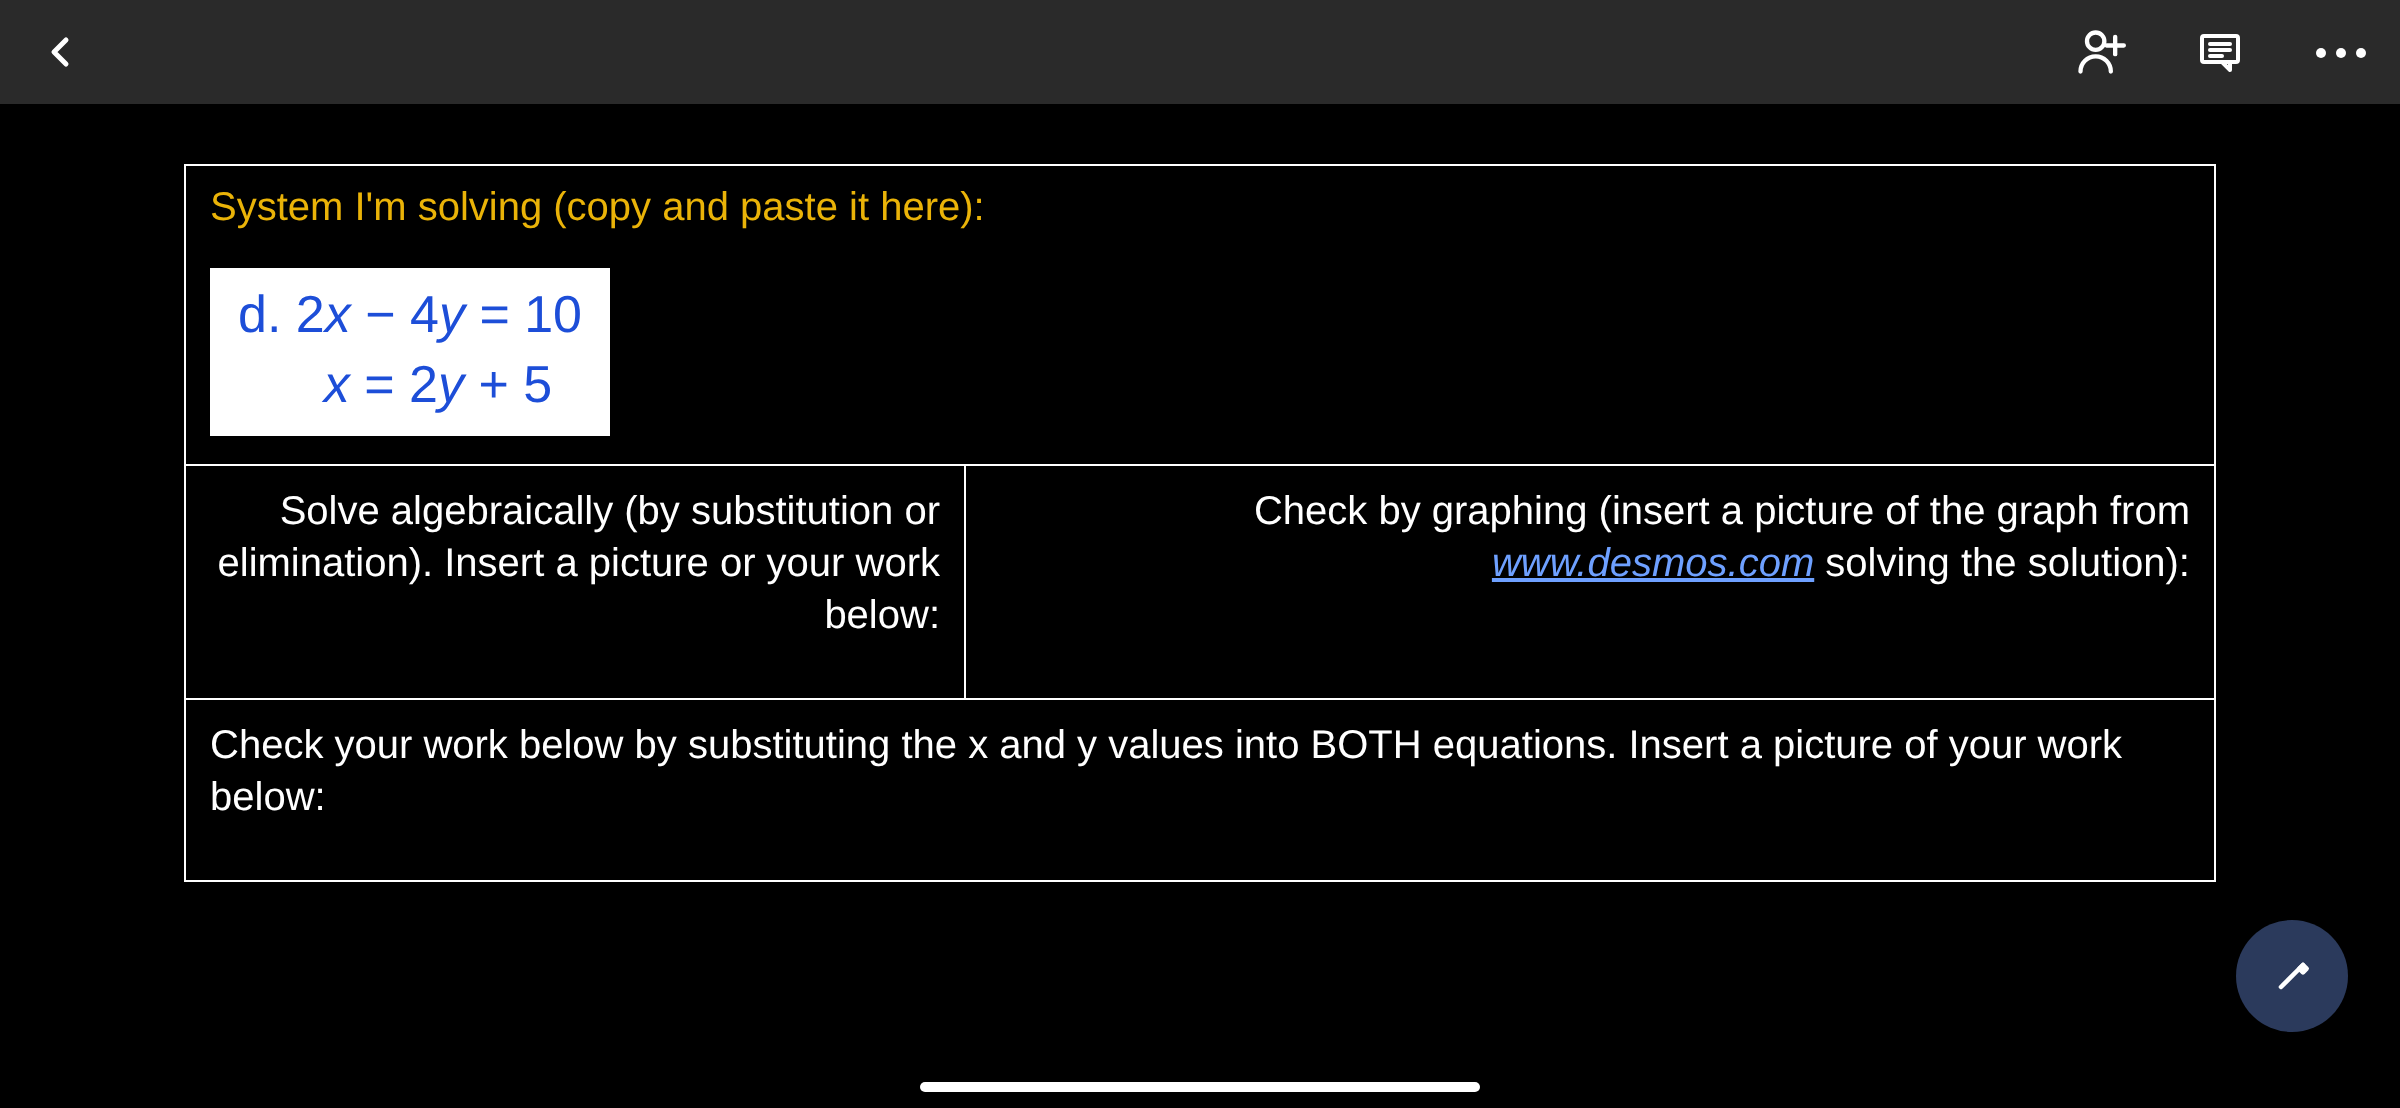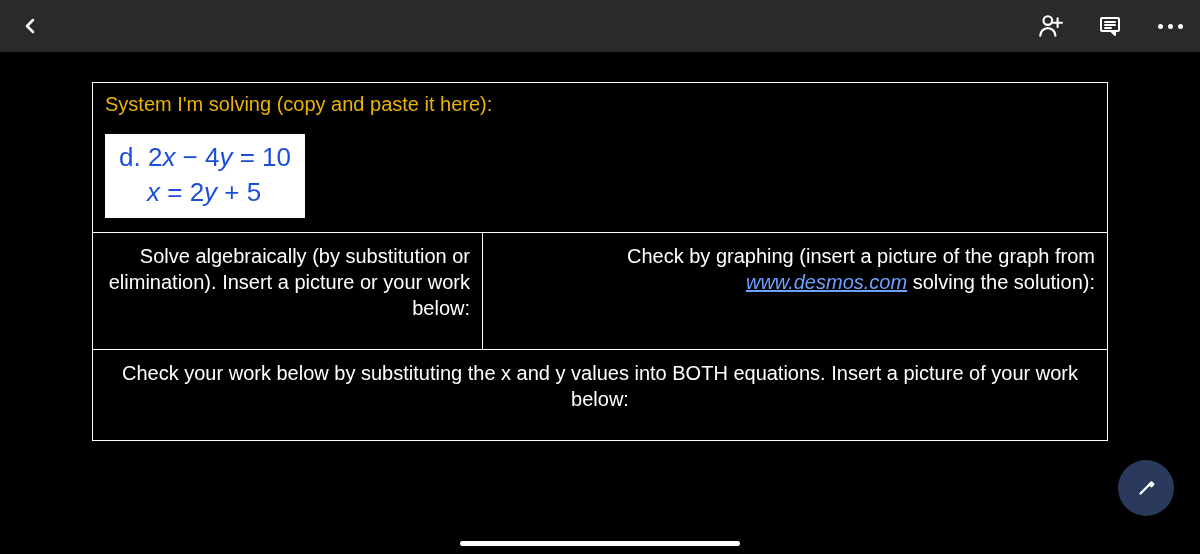--- a/index.html
+++ b/index.html
@@ -74,20 +74,21 @@
       padding: 6px 14px 8px 14px;
       font-family: Liberation Sans, sans-serif;
       font-size: 26px;
       line-height: 1.35;
     }
     .equation-box .eq-line {
       display: block;
     }
     .equation-box .eq-line2 {
       padding-left: 28px;
+      text-align: center;
     }
     .row2 {
       display: flex;
     }
     .cell-left, .cell-right {
       padding: 10px 12px 28px 12px;
       font-size: 20px;
       line-height: 1.3;
       text-align: right;
     }
@@ -96,21 +97,20 @@
       border-right: 1px solid #fff;
     }
     .cell-right {
       flex: 1;
     }
     .row3 {
       border-top: 1px solid #fff;
       padding: 10px 12px 28px 12px;
       font-size: 20px;
       line-height: 1.3;
-      text-align: center;
     }
     .link {
       color: #6ea0ff;
       text-decoration: underline;
       font-style: italic;
     }
     .fab {
       position: absolute;
       right: 26px;
       bottom: 38px;

